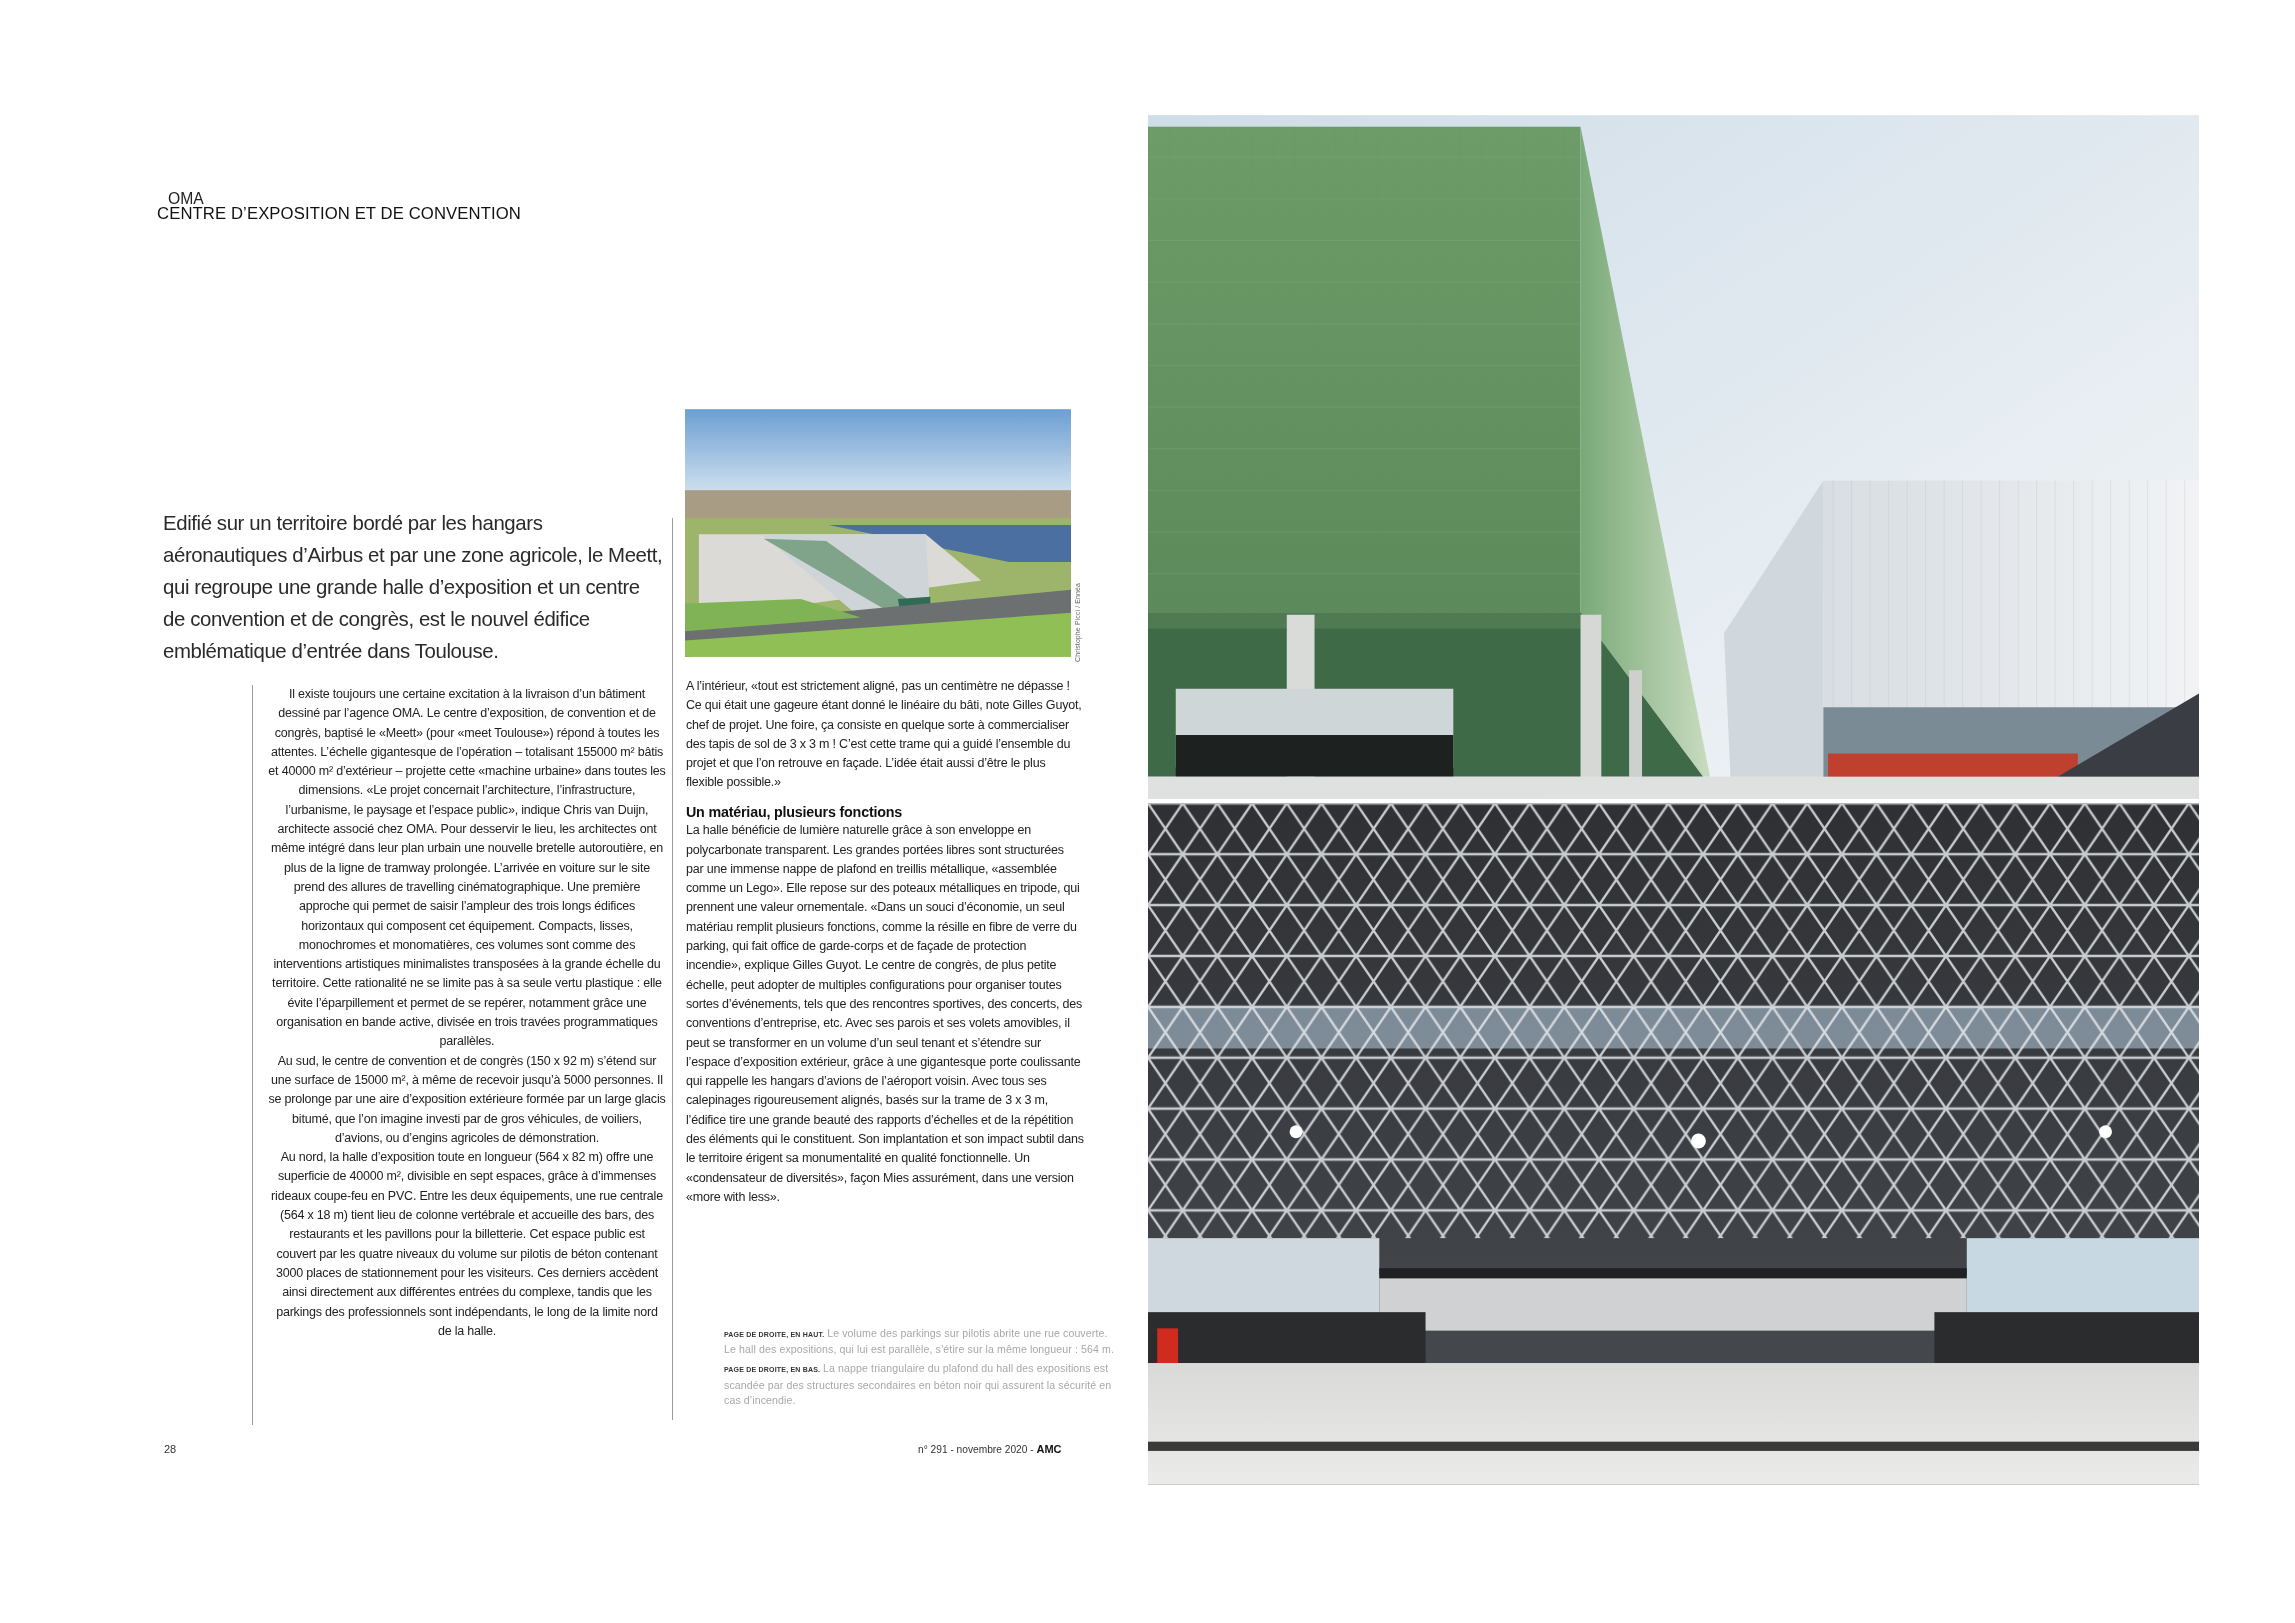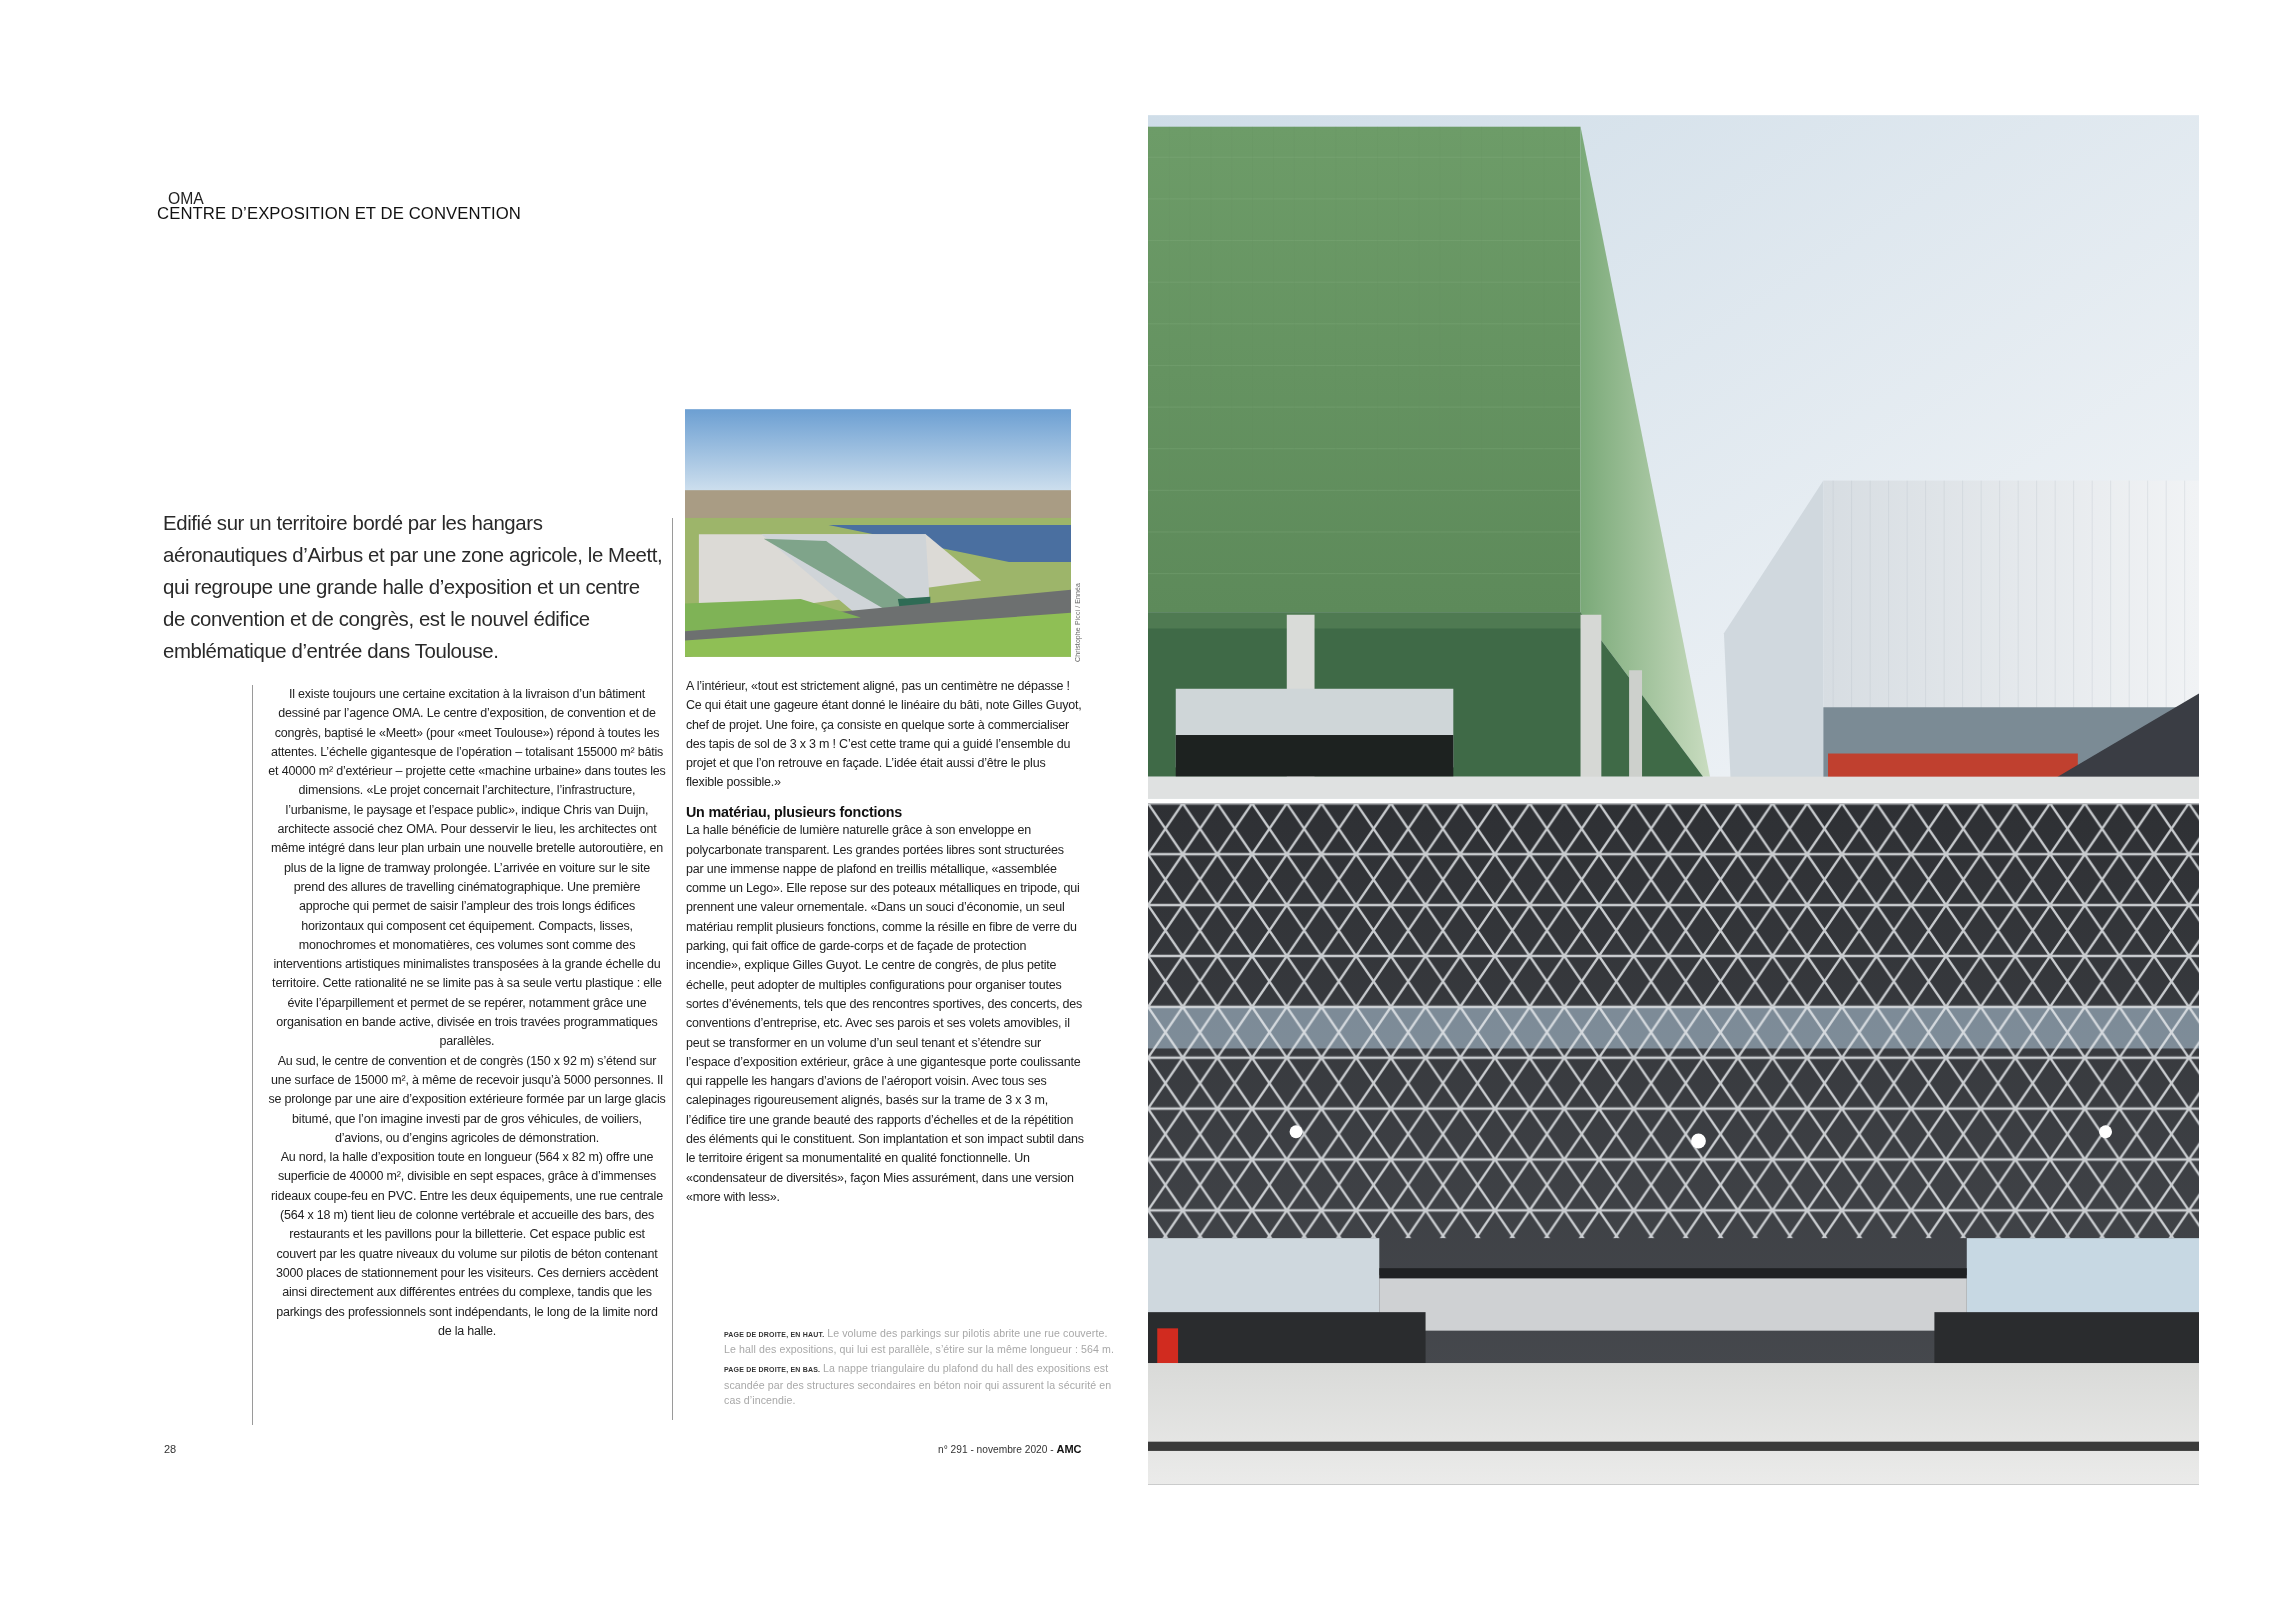--- a/index.html
+++ b/index.html
@@ -21,21 +21,21 @@
   #col2 { left:686px; top:677px; width:398px; }
   #col2 h3 { margin:10px 0 0 0; font-size:14.3px; line-height:18.5px; font-weight:700; color:#111; letter-spacing:-0.2px; }
 
   
   #captions { left:724px; top:1326px; width:398px; font-size:10.6px; line-height:15.3px; color:#a8a8a8; letter-spacing:0.1px; }
   #captions p { margin:0 0 3.7px 0; }
   #captions .cap-label { font-size:7px; font-weight:700; color:#333; letter-spacing:0.2px; text-transform:uppercase; margin-right:2.8px; }
 
   
   #folio { left:157px; top:1443px; font-size:11px; color:#333;margin-left:7px; }
-  #issue { left:918px; top:1443px; font-size:10.2px; color:#333;margin-left:20px; }
+  #issue { left:918px; top:1443px; font-size:10.2px; color:#333; }
   #issue b { color:#111; font-weight:700; font-size:11px; }
 
   
   #aerial { left:685px; top:409px; width:386px; height:248px; overflow:hidden; }
   #credit { left:1074px; top:546px; width:11px; height:116px; writing-mode:vertical-rl; transform:rotate(180deg); font-size:7px; color:#666; letter-spacing:0.1px; }
 
   
   #photo-top { left:1148px; top:115px; width:1051px; height:684px; overflow:hidden; }
   #photo-bottom { left:1148px; top:803px; width:1051px; height:682px; overflow:hidden; }
   svg { display:block; }

